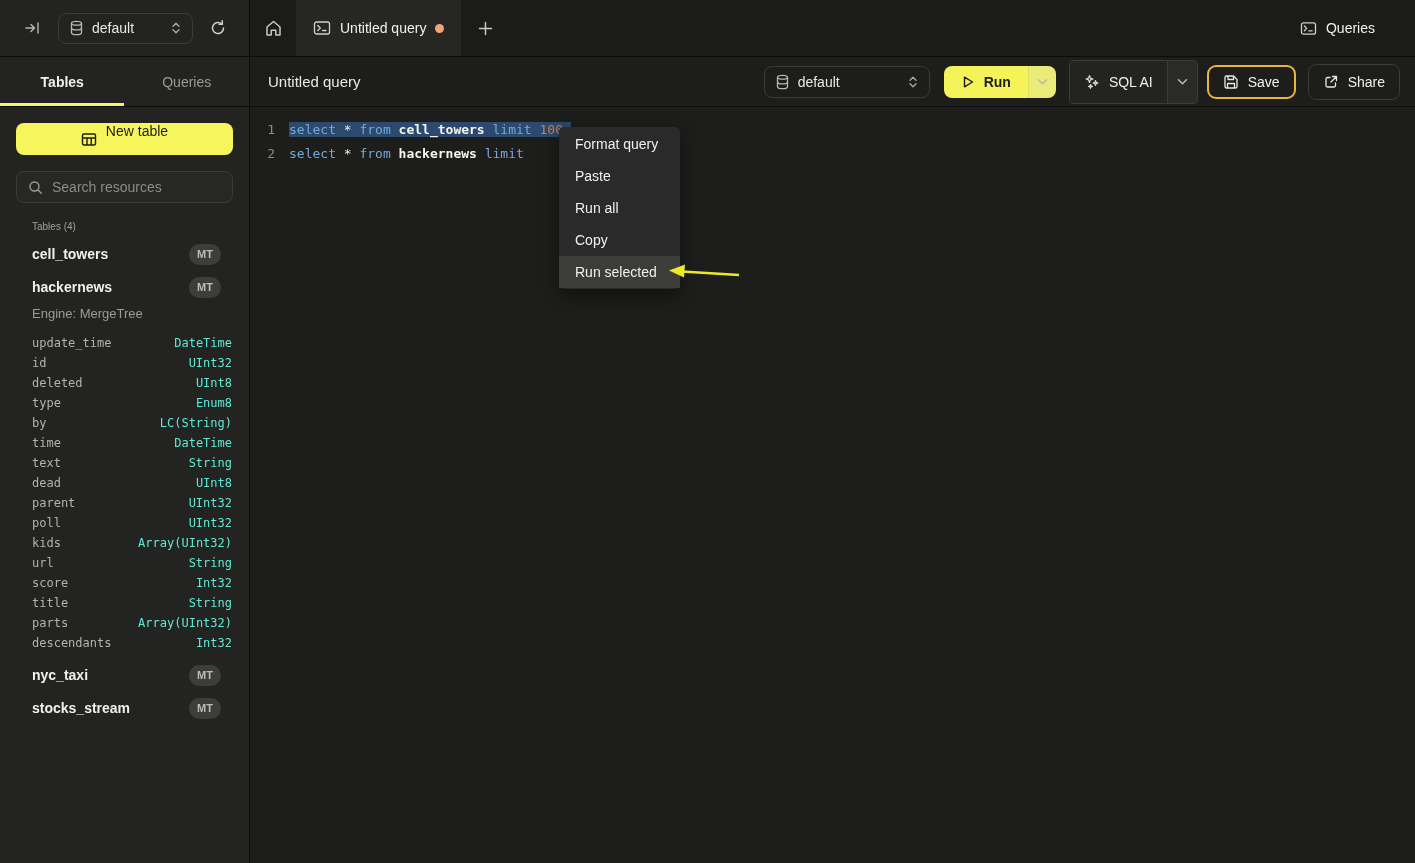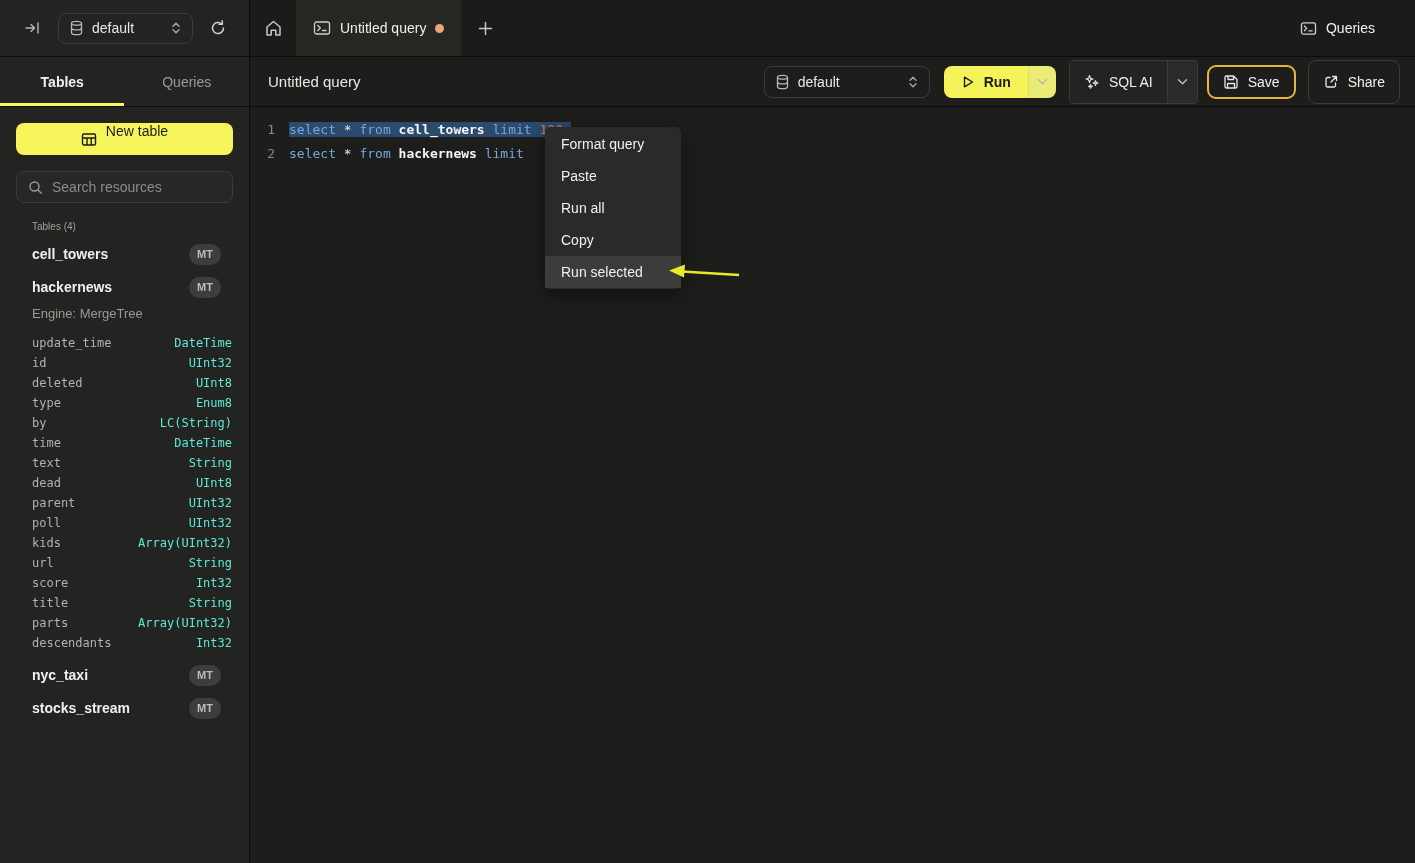--- a/index.html
+++ b/index.html
@@ -119,39 +119,39 @@
   .sqlai-chev {
     width:30px; background:#2a2a28; border-left:1px solid #3b3b39;
     display:flex; align-items:center; justify-content:center; color:#c0c0be;
   }
   .save-btn {
     display:flex; align-items:center; gap:9px; height:34px; padding:0 14px;
     background:transparent; border:2px solid #e9b43c; border-radius:9px;
     color:#f0f0ee; font-size:14px; font-weight:500; margin-left:9px; cursor:pointer;
   }
   .share-btn {
-    display:flex; align-items:center; gap:9px; height:44px; padding:0 14px;
+    display:flex; align-items:center; gap:9px; height:36px; padding:0 14px;
     background:transparent; border:1px solid #3b3b39; border-radius:8px;
     color:#f0f0ee; font-size:14px; font-weight:500; margin-left:12px; cursor:pointer;
   }
 
   
   .editor { padding-top:11px; font-family:"DejaVu Sans Mono", monospace; font-size:13px; cursor:text; }
   .code-line { display:flex; height:24px; line-height:24px; }
   .ln { width:25px; text-align:right; color:#8a8a88; flex:none; }
   .code { margin-left:14px; white-space:pre; color:#e8e8e6; }
   .sel { background:#2b4a6d; }
   .tok-kw { color:#76a9d9; }
   .tok-op { color:#e8e8e6; }
   .tok-tbl { color:#f4f4f2; font-weight:bold; }
   .tok-num { color:#d97d4c; }
 
   
   .context-menu {
-    position:absolute; left:545px; top:127px; width:136px; background:#2a2a2a;
+    position:absolute; left:559px; top:127px; width:121px; background:#2a2a2a;
     border-radius:5px; padding:1px 0; z-index:20;
     box-shadow:0 6px 20px rgba(0,0,0,.45);
   }
   .menu-item {
     height:32px; display:flex; align-items:center; padding:0 16px;
     font-size:14px; color:#f0f0ee; cursor:pointer; white-space:nowrap;
   }
   .menu-item.highlighted { background:#3c3c3a; }
 
   

